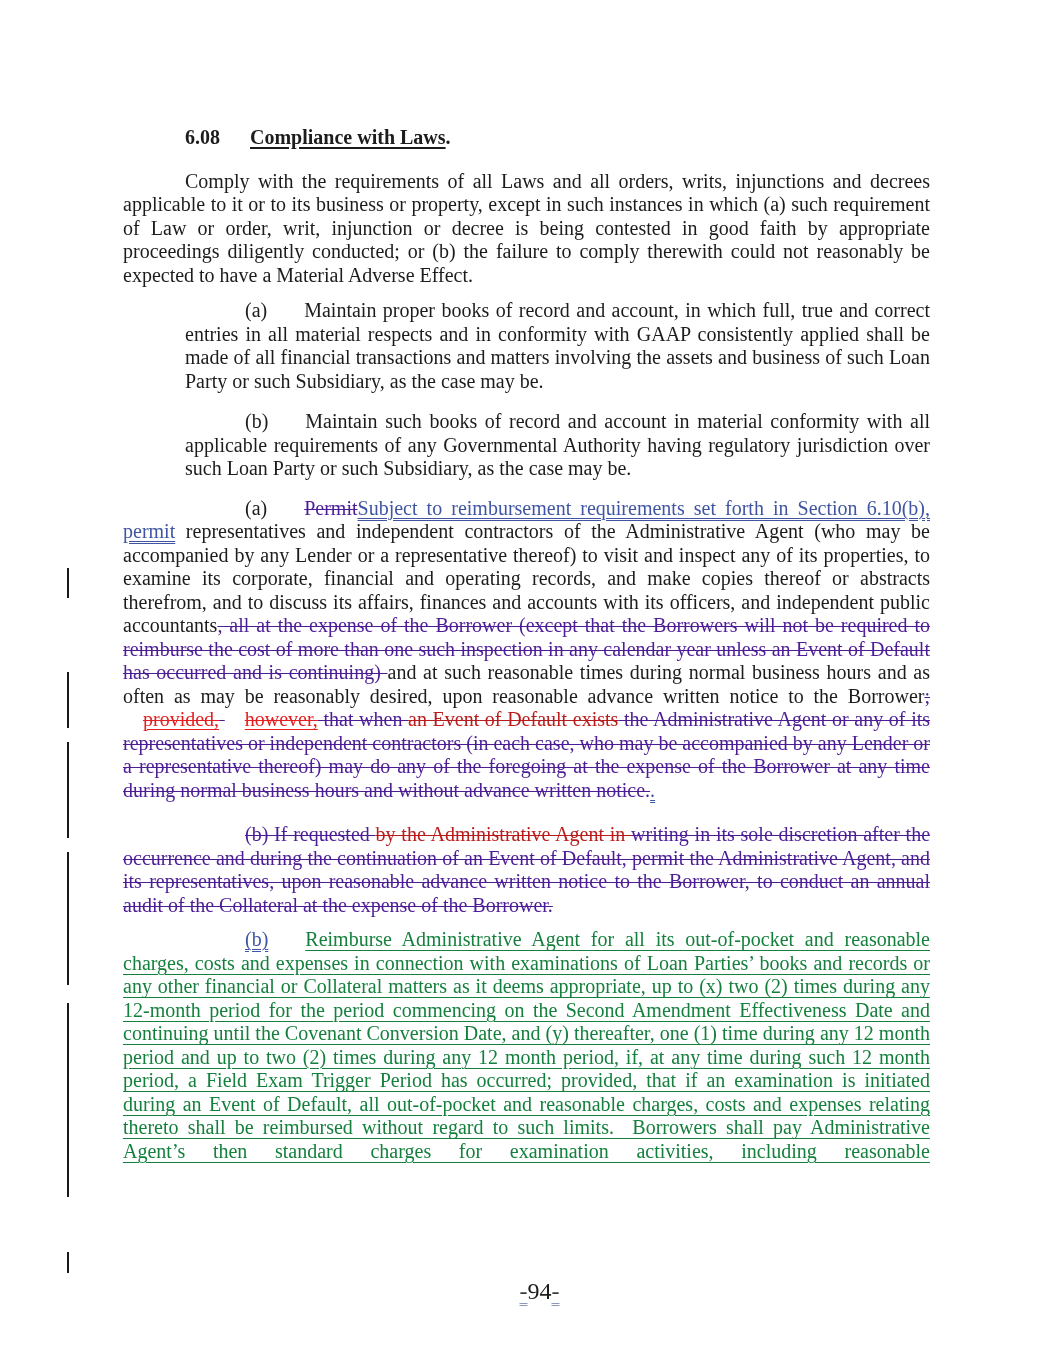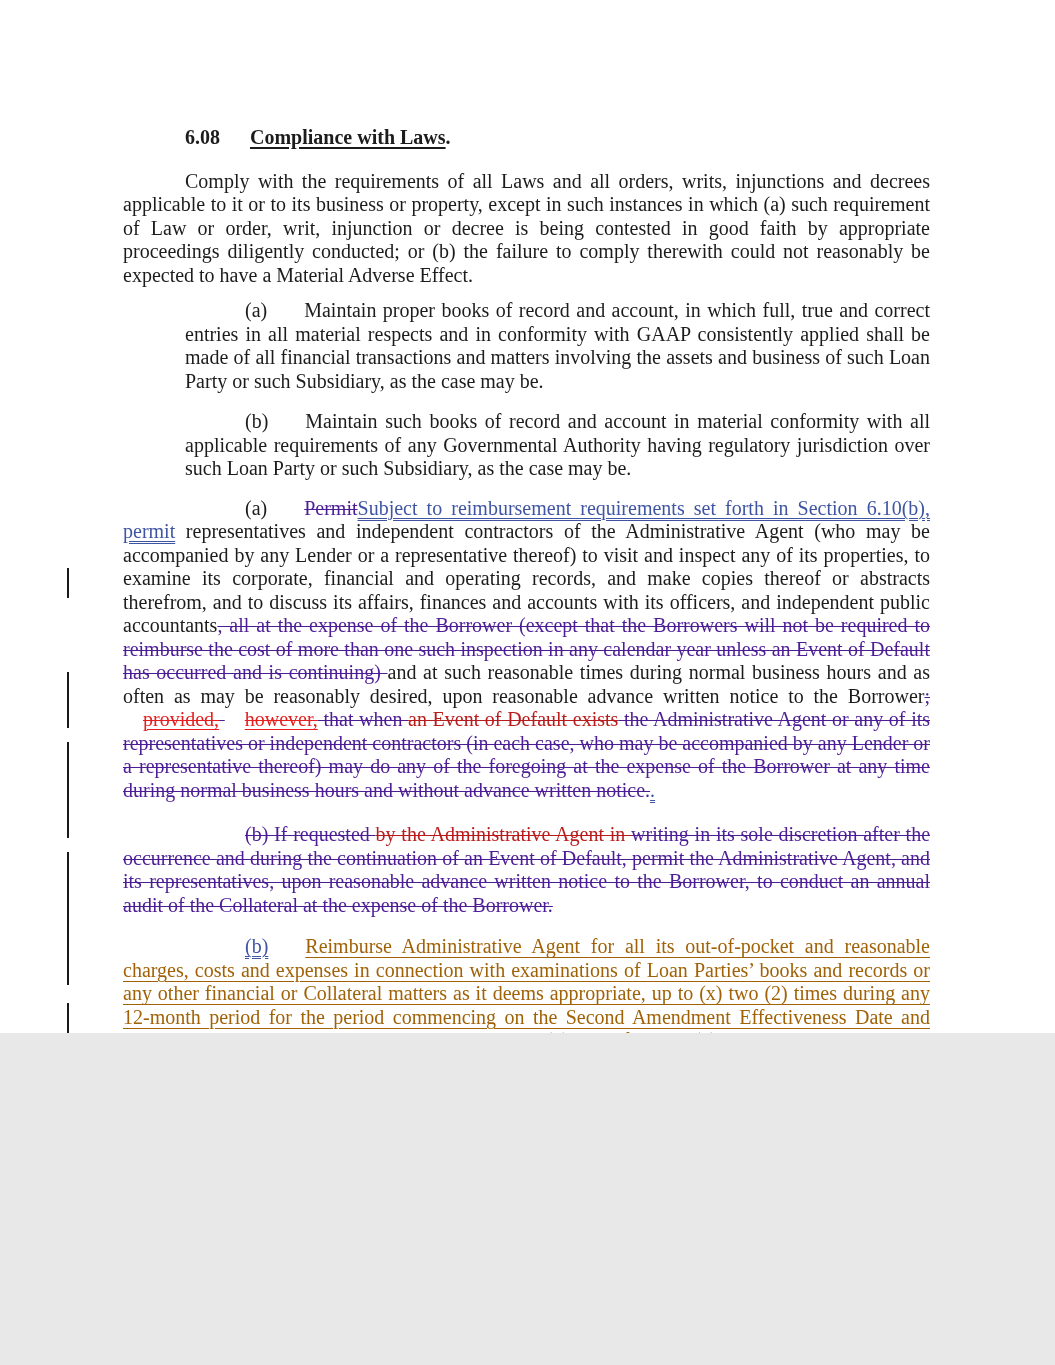--- a/index.html
+++ b/index.html
@@ -1,18 +1,18 @@
 <!DOCTYPE html>
 <html><head>
 <meta charset="utf-8">
 <style>
   html,body{margin:0;padding:0;background:#e8e8e8;}
   .page{
     position:relative;
-    width:1055px;height:1033px;
+    width:1055px;height:1365px;
     background:#ffffff;
     margin:0 auto;
     overflow:hidden;
     font-family:"Liberation Serif","DejaVu Serif",serif;
   }
   .content{
     position:absolute;left:123px;top:126px;width:807px;
     font-size:20px;line-height:23.5px;color:#1c1c1c;
   }
   p{margin:0;text-align:justify;}
@@ -21,29 +21,29 @@
   .sec-num{display:inline-block;width:65px;}
   .sec-title{text-decoration:underline;text-decoration-thickness:1.6px;text-underline-offset:3px;}
   .h608{margin-bottom:20px;}
   .h609{margin-bottom:18px;}
   .h610{margin-bottom:18px;}
   
   .p608{ text-indent:62px; margin-bottom:12px;}
   .p609{ margin-left:62px; text-indent:60px; margin-bottom:17px;}
   .p609b{margin-left:62px; text-indent:60px; margin-bottom:16px;}
   .p610a{text-indent:122px; margin-bottom:21px;}
-  .p610bdel{text-indent:122px; margin-bottom:18px;}
+  .p610bdel{text-indent:122px; margin-bottom:11px;}
   .p610bins{text-indent:122px; text-align-last:justify;}
   
   .run-plain{color:#1c1c1c;}
   .run-label{color:#1c1c1c;}
   .run-del{color:#4c1d95;text-decoration:line-through;text-decoration-thickness:1.4px;}
   .run-delu{color:#e51f1f;text-decoration:underline line-through;text-decoration-thickness:1.4px;text-underline-offset:3px;margin-left:20px;}
   .run-mdel{color:#b91c1c;text-decoration:line-through;text-decoration-thickness:1.4px;}
-  .run-ins{color:#a16207;text-decoration:underline;text-decoration-thickness:1px;text-underline-offset:3.5px;}
+  .run-ins{color:#15803d;text-decoration:underline;text-decoration-thickness:1px;text-underline-offset:3.5px;}
   .run-ins2{color:#3f55a4;text-decoration:underline double;text-decoration-thickness:1px;text-underline-offset:2.5px;}
   .run-fmark{color:#3a3a3a;text-decoration:underline double #8d97bb;text-decoration-thickness:1px;text-underline-offset:3.5px;}
   .run-tab{display:inline-block;width:37px;}
   
   .cbar{position:absolute;left:67px;width:2px;background:#1a1a1a;}
   .cbar1{top:568px;height:30px;}
   .cbar2{top:672px;height:56px;}
   .cbar3{top:742px;height:96px;}
   .cbar4{top:852px;height:133px;}
   .cbar5{top:1003px;height:194px;}

